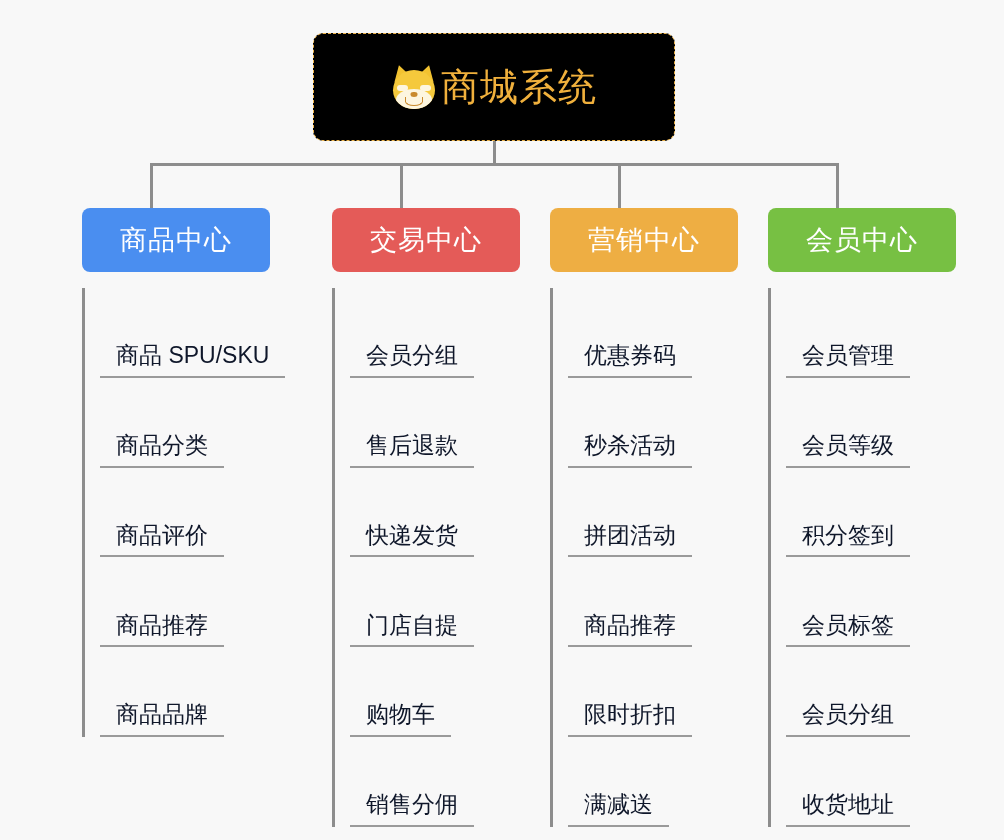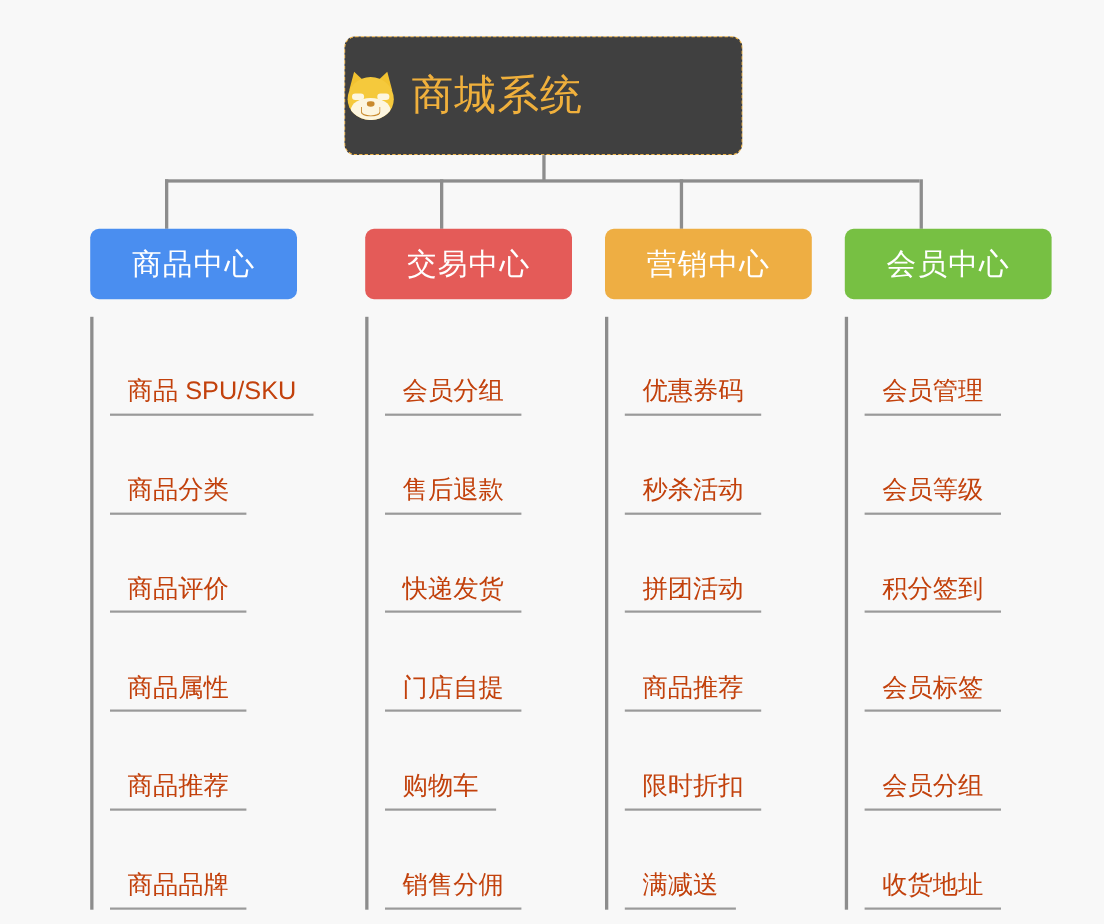--- a/index.html
+++ b/index.html
@@ -20,27 +20,27 @@
   }
 
   
   .root-node {
     position: absolute;
     left: 313px;
     top: 33px;
     width: 362px;
     height: 108px;
     box-sizing: border-box;
-    background: #404040;
+    background: #000000;
     border: 1.5px dashed #edb44a;
     border-radius: 10px;
     display: flex;
     align-items: center;
-    justify-content: flex-start;
-    gap: 14px;
+    justify-content: center;
+    gap: 4px;
   }
   .root-title {
     font-size: 38px;
     color: #f0b03c;
     letter-spacing: 1px;
     line-height: 1;
     white-space: nowrap;
   }
 
   
@@ -150,21 +150,21 @@
     position: relative;
     height: 89.8px;
     display: flex;
     align-items: flex-end;
     box-sizing: border-box;
   }
   .item-label {
     display: inline-block;
     padding: 0 16px 6px 16px;
     font-size: 23px;
-    color: #c2410c;
+    color: #0f172a;
     border-bottom: 2px solid #9a9a9a;
     white-space: nowrap;
     line-height: 1.2;
     text-align: center;
   }
 </style>
 </head>
 <body style="background: rgb(248, 248, 248);">
 
 <div id="canvas">
@@ -199,23 +199,20 @@
       <div class="item">
           <span class="item-label">商品 SPU/SKU</span>
         </div>
       <div class="item">
           <span class="item-label">商品分类</span>
         </div>
       <div class="item">
           <span class="item-label">商品评价</span>
         </div>
       <div class="item">
-          <span class="item-label">商品属性</span>
-        </div>
-      <div class="item">
           <span class="item-label">商品推荐</span>
         </div>
       <div class="item">
           <span class="item-label">商品品牌</span>
         </div>
     </div>
   </div>
 
   <div class="column" style="left:307px;">
     <div class="col-header" style="background-color: rgb(228, 91, 88);">

